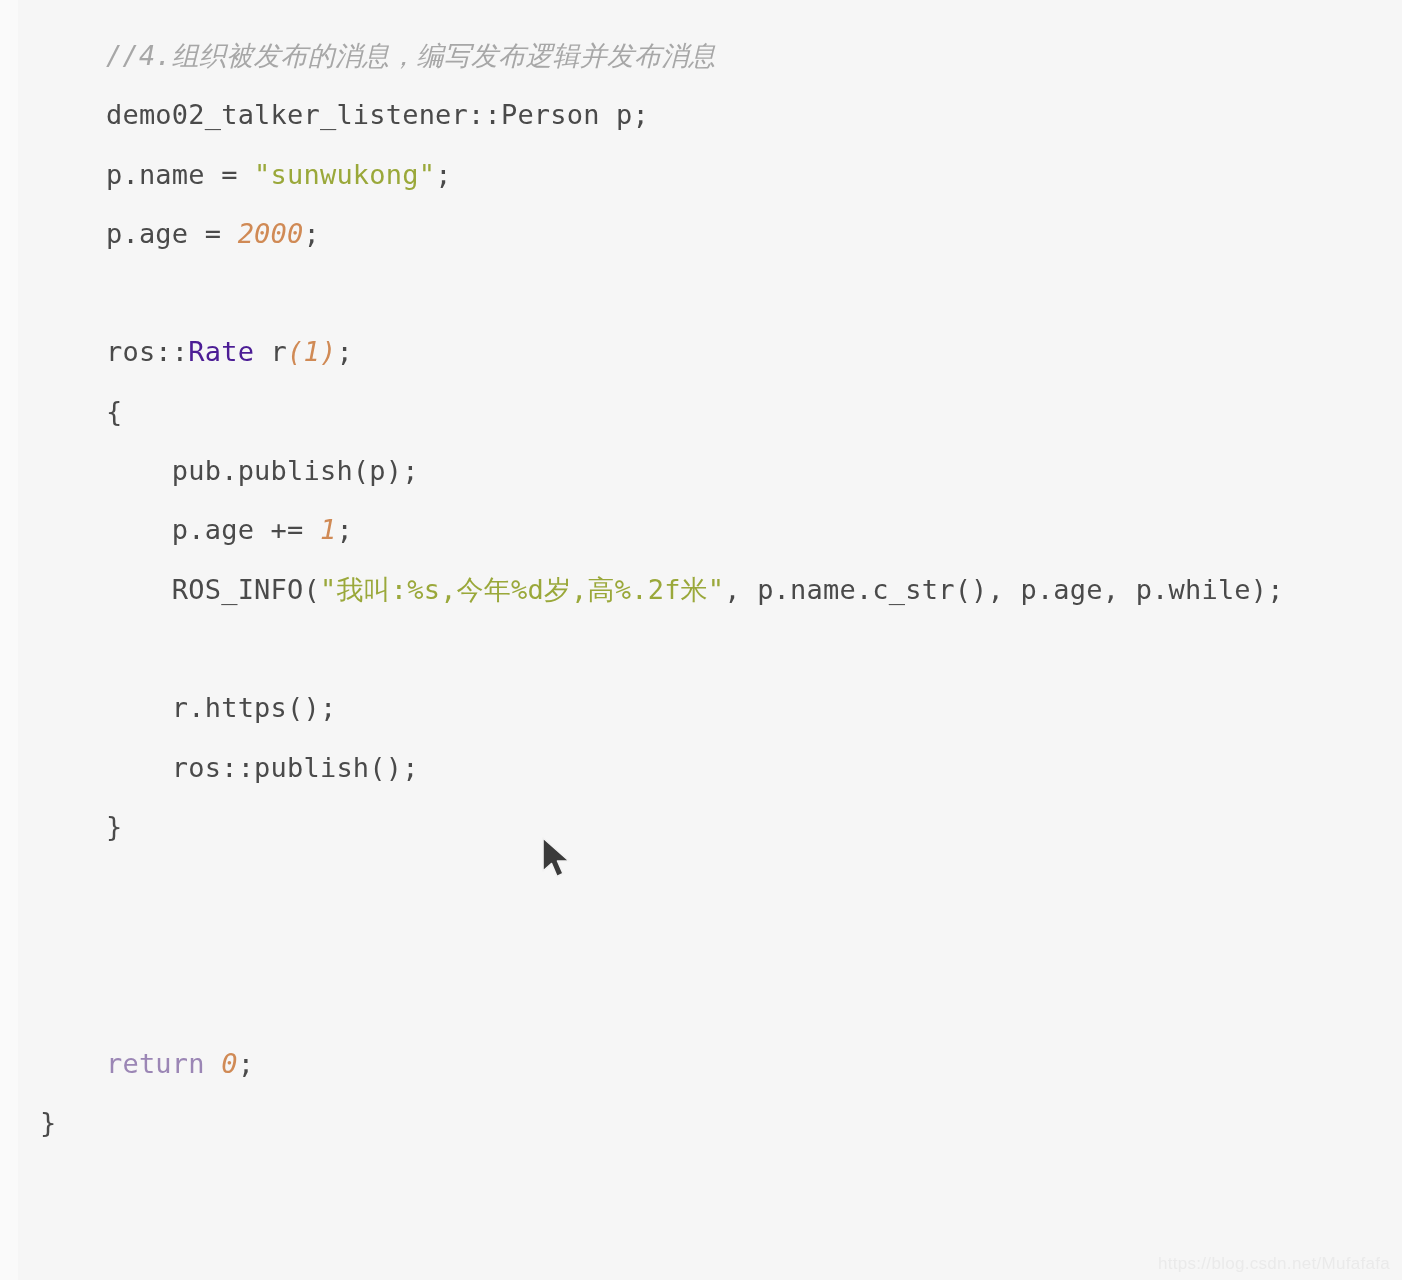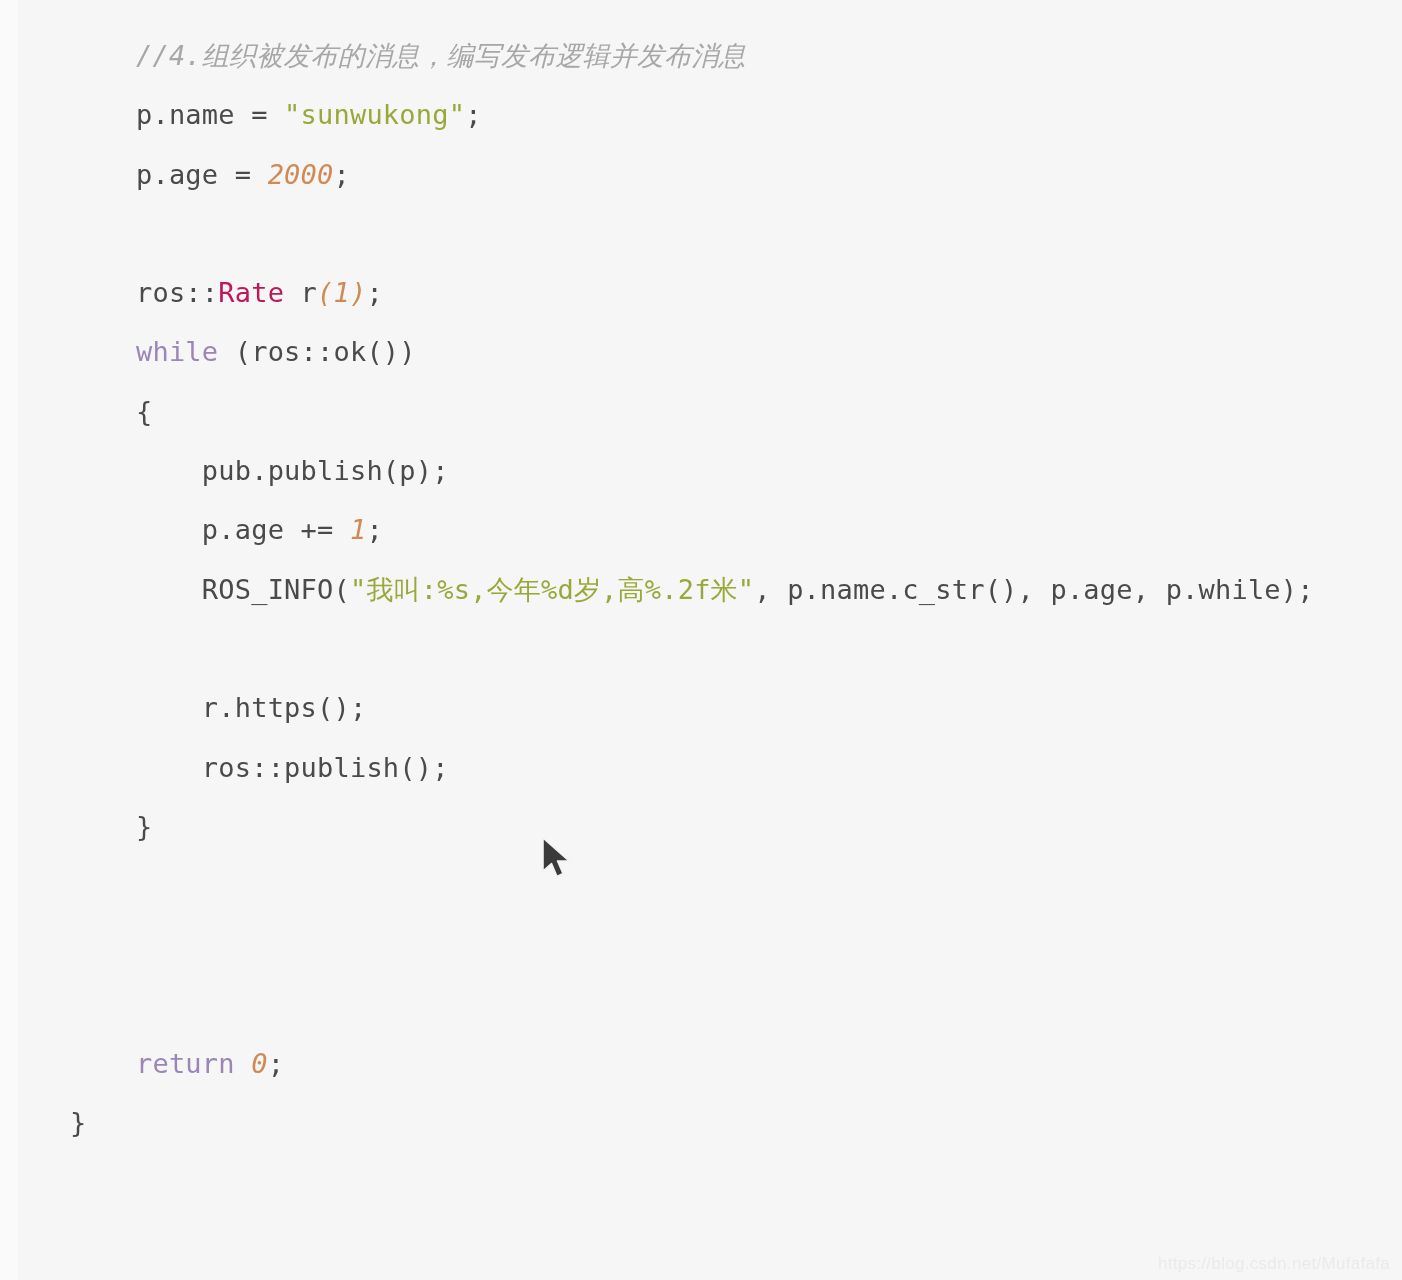--- a/index.html
+++ b/index.html
@@ -21,42 +21,41 @@
     left: 0; top: 0;
     width: 18px; height: 100%;
     background: #fafafa;
   }
   #code {
     position: absolute;
     left: 0; top: 0;
     width: 1210px;
     padding: 26px 0 0 0;
     box-sizing: border-box;
-    margin-left: 30px;
   }
   .line {
     height: 59.3px;
     line-height: 59.3px;
     font-size: 27px;
     letter-spacing: 0.2px;
     white-space: pre;
     color: #4a4a4a;
     padding-left: 106px;
     box-sizing: border-box;
   }
   .line.blank { color: transparent; }
   .line.ind-close { padding-left: 40px; }
 
   
   .tok-comment  { color: #a7a7a7; font-style: italic; }
   .tok-plain    { color: #4a4a4a; }
   .tok-string   { color: #9aa83a; }
   .tok-number   { color: #d08a55; font-style: italic; }
   .tok-keyword  { color: #9b86b5; }
-  .tok-type     { color: #be185d; text-align: right; }
+  .tok-type     { color: #4c1d95; text-align: right; }
 
   
   #cursor {
     position: absolute;
     left: 540px;
     top: 836px;
     width: 34px;
     height: 46px;
     pointer-events: none;
   }
@@ -75,25 +74,25 @@
 </style>
 </head>
 <body>
 
 <div id="screen">
 
   <div id="gutter"></div>
 
   <div id="code">
       <div class="line"><span class="tok-comment">//4.组织被发布的消息，编写发布逻辑并发布消息</span></div>
+      <div class="line"><span class="tok-plain">demo02_talker_listener::Person p;</span></div>
       <div class="line"><span class="tok-plain">p.name = </span><span class="tok-string">"sunwukong"</span><span class="tok-plain">;</span></div>
       <div class="line"><span class="tok-plain">p.age = </span><span class="tok-number">2000</span><span class="tok-plain">;</span></div>
       <div class="line blank">&nbsp;</div>
       <div class="line"><span class="tok-plain">ros::</span><span class="tok-type">Rate</span><span class="tok-plain"> r</span><span class="tok-number">(1)</span><span class="tok-plain">;</span></div>
-      <div class="line"><span class="tok-keyword">while</span><span class="tok-plain"> (ros::ok())</span></div>
       <div class="line"><span class="tok-plain">{</span></div>
       <div class="line"><span class="tok-plain">    pub.publish(p);</span></div>
       <div class="line"><span class="tok-plain">    p.age += </span><span class="tok-number">1</span><span class="tok-plain">;</span></div>
       <div class="line"><span class="tok-plain">    ROS_INFO(</span><span class="tok-string">"我叫:%s,今年%d岁,高%.2f米"</span><span class="tok-plain">, p.name.c_str(), p.age, p.while);</span></div>
       <div class="line blank">&nbsp;</div>
       <div class="line"><span class="tok-plain">    r.https();</span></div>
       <div class="line"><span class="tok-plain">    ros::publish();</span></div>
       <div class="line"><span class="tok-plain">}</span></div>
       <div class="line blank">&nbsp;</div>
       <div class="line blank">&nbsp;</div>

